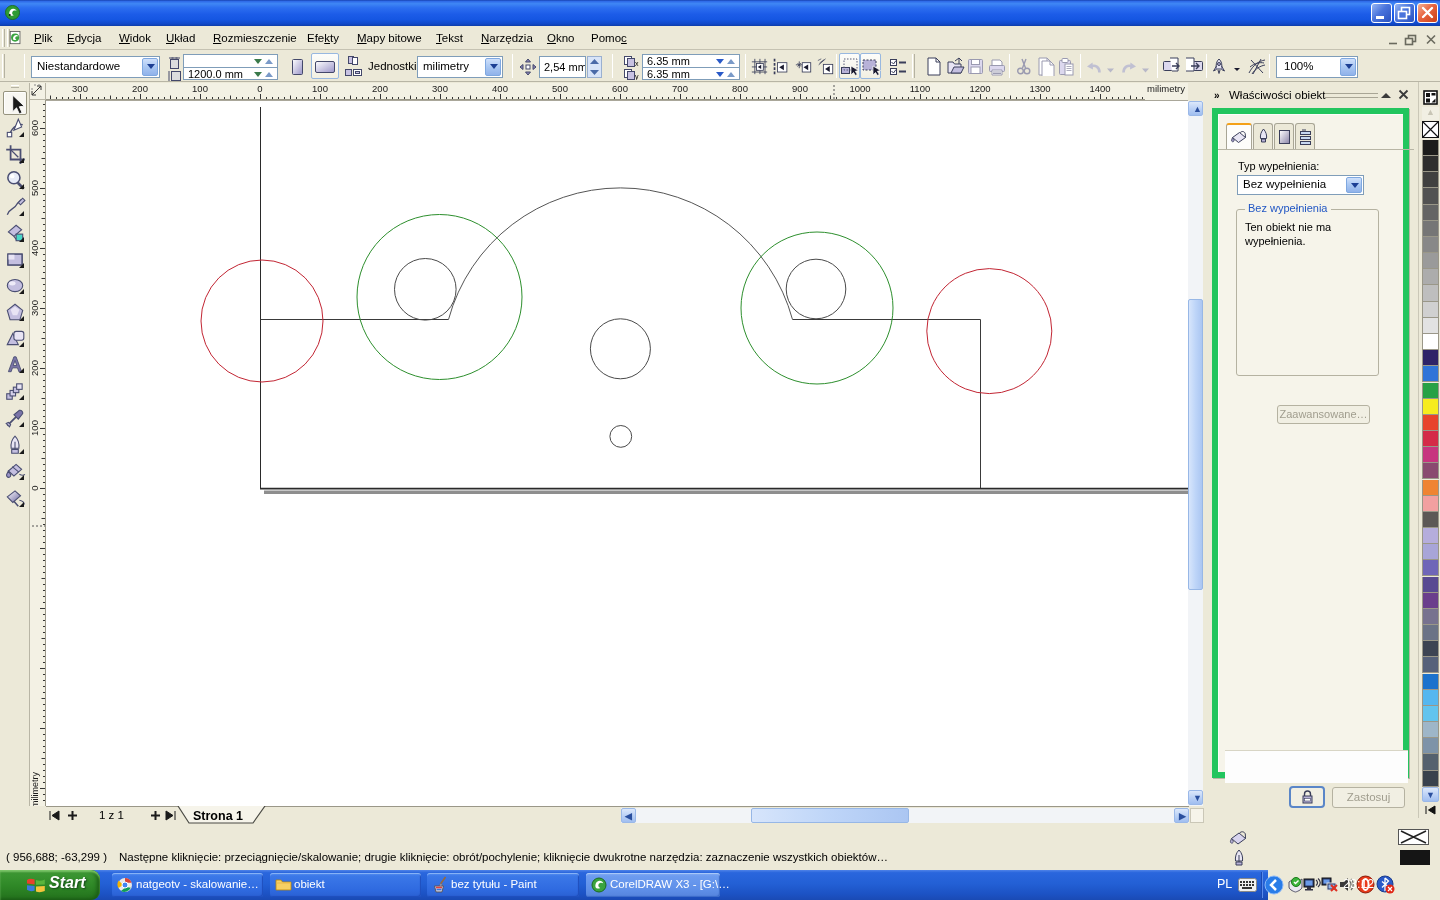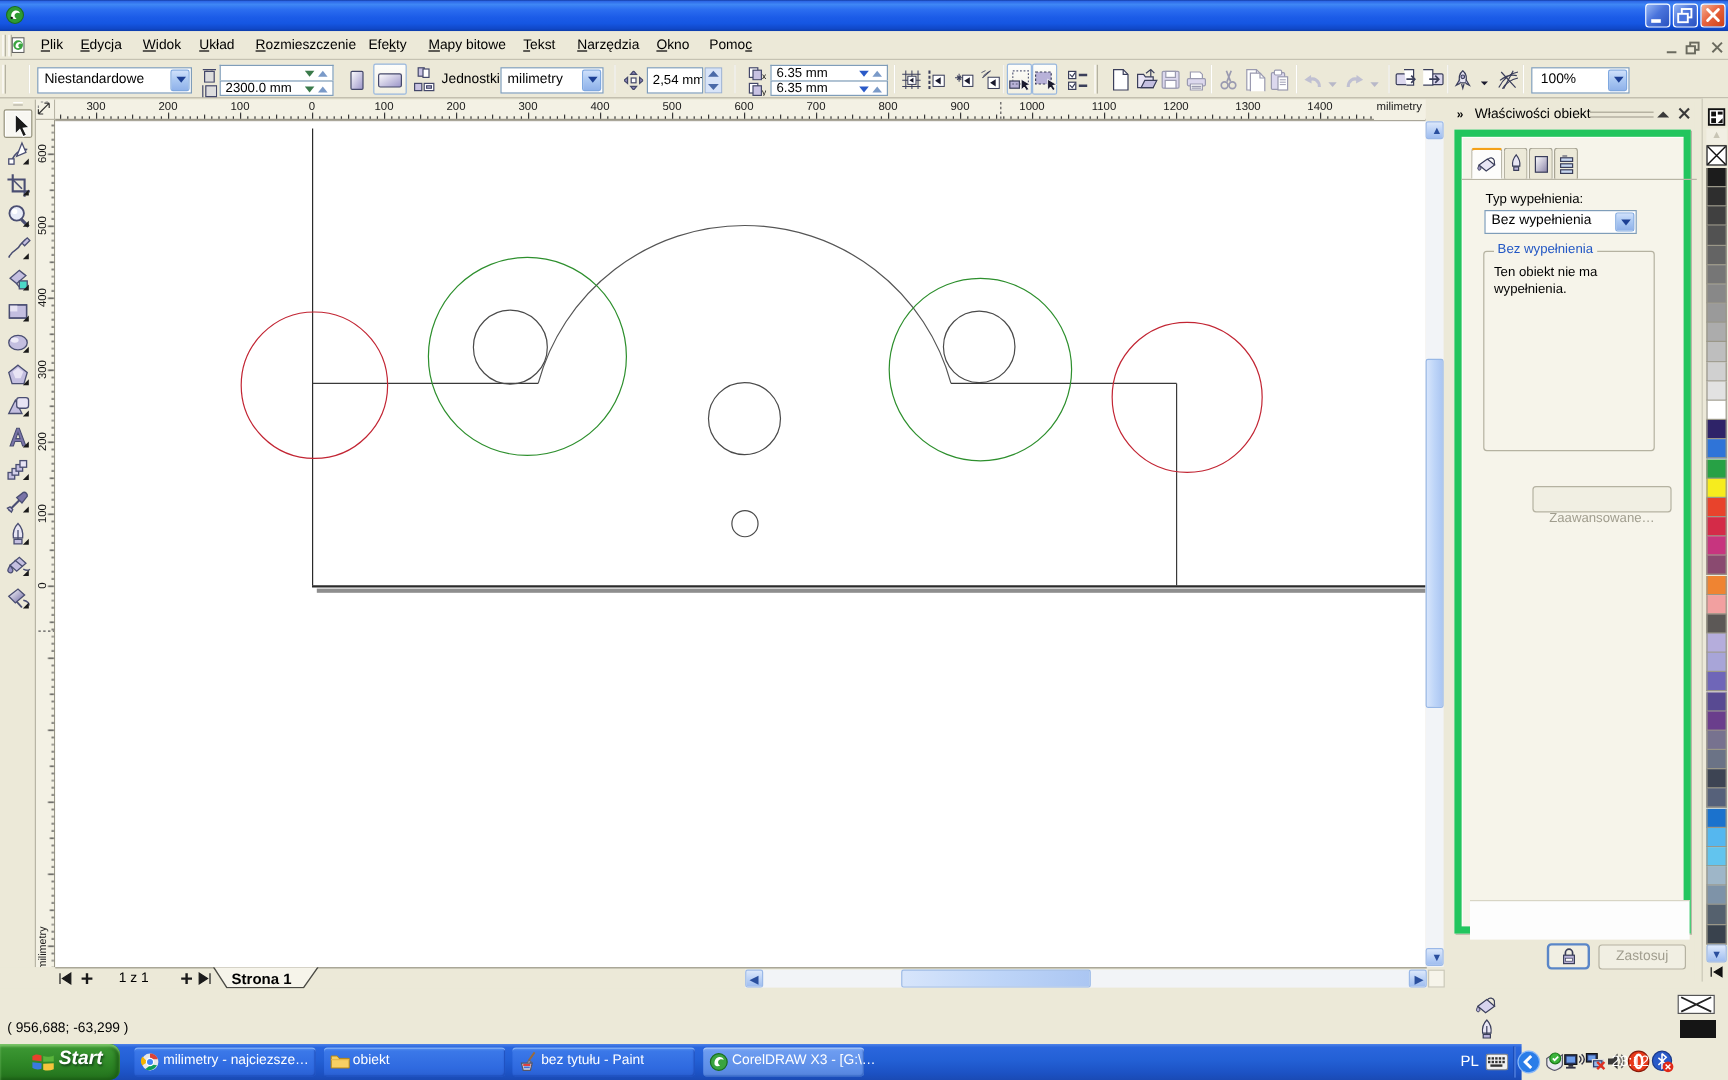--- a/index.html
+++ b/index.html
@@ -140,21 +140,21 @@
       </svg>
 
     <div class="field" style="left:183px;top:4px;width:95px;height:13px;border-bottom:none">
       <span style="position:absolute;left:4px;top:17px;font-size:10px">3000.0 mm</span>
       <svg style="position:absolute;right:2px;top:2px" width="22" height="9">
           <path d="M1 2 l4 5 l4 -5 z" fill="#3a7a4a"></path>
           <path d="M12 7 l4 -5 l4 5 z" fill="#7a9ac8"></path>
         </svg>
     </div>
     <div class="field" style="left:183px;top:17px;width:95px;height:13px">
-      <span style="position:absolute;left:4px;top:0px;font-size:11px">2300.0 mm</span>
+      <span style="position:absolute;left:4px;top:0px;font-size:11px">1200.0 mm</span>
       <svg style="position:absolute;right:2px;top:2px" width="22" height="9">
           <path d="M1 2 l4 5 l4 -5 z" fill="#3a7a4a"></path>
           <path d="M12 7 l4 -5 l4 5 z" fill="#7a9ac8"></path>
         </svg>
     </div>
 
     <svg class="abs" style="left:289px;top:8px" width="17" height="18" viewBox="0 0 17 18">
         <rect x="3.5" y="1.5" width="10" height="15" rx="1" fill="url(#gp1)" stroke="#44486a"></rect>
         <defs>
           <linearGradient id="gp1" x1="0" y1="0" x2="1" y2="1">
@@ -635,20 +635,21 @@
   <div class="sbtn abs" style="left:621px;top:808px">
       <span class="arrowglyph" style="left:3px;top:2px">◀</span>
     </div>
   <div class="sbtn abs" style="left:1174px;top:808px">
       <span class="arrowglyph" style="left:4px;top:2px">▶</span>
     </div>
   <div class="sthumb abs" style="left:751px;top:808px;width:158px;height:15px"></div>
   <div class="abs" style="left:1190px;top:808px;width:14px;height:15px;background:#f6f4ea;border:1px solid #cac7b7"></div>
   <div id="statusbar" class="abs">
     <span class="abs" style="left:6px;top:27px">( 956,688; -63,299 )</span>
+    <span class="abs" style="left:119px;top:27px">Następne kliknięcie: przeciągnięcie/skalowanie; drugie kliknięcie: obrót/pochylenie; kliknięcie dwukrotne narzędzia: zaznaczenie wszystkich obiektów…</span>
     <svg class="abs" style="left:1228px;top:4px" width="22" height="20" viewBox="0 0 22 20">
         <path d="M3.5 10.5 L11 5 L17.5 10.5 L10 16 Z" fill="#d8d4ee" stroke="#3a3e5a"></path>
         <path d="M11.5 5.2 C13 3 16.5 3.4 17.3 6 L17.5 10.5" fill="none" stroke="#3a3e5a"></path>
         <path d="M3.5 10.5 l-1 2.5 c-0.4 1.1 0.3 2.2 1.3 2.2 c1 0 1.7 -1.1 1.4 -2.2 z" fill="#b8b2d8" stroke="#3a3e5a" stroke-width="0.8"></path>
       </svg>
     <svg class="abs" style="left:1230px;top:25px" width="18" height="20" viewBox="0 0 18 20">
         <path d="M9 1 C12 4 13 8 12.5 12 L5.5 12 C5 8 6 4 9 1 Z" fill="#e8e6f4" stroke="#3a3e5a"></path>
         <path d="M9 6 v8" stroke="#3a3e5a"></path>
         <path d="M6 13 h6 v3 h-6 z" fill="#b8b2d8" stroke="#3a3e5a"></path>
       </svg>
@@ -702,21 +703,21 @@
         </svg>
       <div class="abs" style="left:0px;top:35px;width:196px;height:1px;background:#b8b5a5"></div>
       <span class="abs" style="left:20px;top:46px">Typ wypełnienia:</span>
       <div class="field" style="left:19px;top:61px;width:127px;height:20px">
         <span style="position:absolute;left:5px;top:2px">Bez wypełnienia</span>
         <div class="combo-arrow"></div>
       </div>
       <div class="abs" style="left:18px;top:95px;width:143px;height:167px;border:1px solid #b5b2a1;border-radius:3px"></div>
       <span class="abs" style="left:27px;top:88px;background:#f6f4ea;padding:0 3px;color:#2257c4">Bez wypełnienia</span>
       <span class="abs" style="left:27px;top:106px;width:120px;line-height:14px">Ten obiekt nie ma wypełnienia.</span>
-      <div class="abs" style="left:59px;top:291px;width:116px;height:19px;background:#f1efe3;border:1px solid #b5b2a1;border-radius:3px;color:#a09d8e;text-align:center;padding-top:20px">Zaawansowane…</div>
+      <div class="abs" style="left:59px;top:291px;width:93px;height:19px;background:#f1efe3;border:1px solid #b5b2a1;border-radius:3px;color:#a09d8e;text-align:center;padding-top:2px">Zaawansowane…</div>
       <div class="abs" style="left:7px;top:636px;width:183px;height:33px;background:#fdfdfd;border-top:1px solid #d8d5c5"></div>
     </div>
     <div class="abs" style="left:79px;top:701px;width:36px;height:22px;border:2px solid #5a86c8;border-radius:4px;background:#f1efe3">
       <svg style="position:absolute;left:10px;top:2px" width="13" height="15" viewBox="0 0 13 15">
           <path d="M3.5 6 V4 a3 3 0 0 1 6 0 V6" fill="none" stroke="#3a3e5a" stroke-width="1.4"></path>
           <rect x="2" y="6" width="9" height="7" fill="#b8b2d8" stroke="#3a3e5a"></rect>
           <rect x="3.5" y="8.5" width="6" height="2.5" fill="#fff" stroke="#3a3e5a" stroke-width="0.6"></rect>
         </svg>
     </div>
     <div class="abs" style="left:122px;top:702px;width:73px;height:21px;background:#f1efe3;border:1px solid #b5b2a1;border-radius:3px;color:#a09d8e;text-align:center;padding-top:3px;font-size:11.5px">Zastosuj</div>
@@ -793,21 +794,21 @@
     </svg>
     <span class="abs" style="left:49px;top:4px;color:#fff;font-size:16px;font-weight:bold;font-style:italic;text-shadow:1px 1px 2px #14421a">Start</span>
     <div class="task" style="left:112px;width:151px">
       <svg style="position:absolute;left:5px;top:4px" width="16" height="16" viewBox="0 0 16 16">
           <circle cx="8" cy="8" r="7" fill="#e8e8e8"></circle>
           <path d="M8 1 a7 7 0 0 1 6.6 4.7 L8 5.7 Z" fill="#db4437"></path>
           <path d="M1.5 11 a7 7 0 0 1 0.2 -7.5 L6 8 Z" fill="#f4b400"></path>
           <path d="M4 14 a7 7 0 0 0 9.8 -3.2 L9 10 Z" fill="#0f9d58"></path>
           <circle cx="8" cy="8" r="3" fill="#4285f4" stroke="#fff"></circle>
         </svg>
-      <span class="ttxt">milimetry - najciezsze…</span>
+      <span class="ttxt">natgeotv - skalowanie…</span>
     </div>
     <div class="task" style="left:270px;width:151px">
       <svg style="position:absolute;left:5px;top:4px" width="17" height="15" viewBox="0 0 17 15">
           <path d="M1 3 h5 l1.5 2 H16 V13 H1 Z" fill="#f7d064" stroke="#b8860b" stroke-width="0.8"></path>
           <path d="M1 6 H16" stroke="#e8b84a"></path>
         </svg>
       <span class="ttxt">obiekt</span>
     </div>
     <div class="task" style="left:427px;width:152px">
       <svg style="position:absolute;left:5px;top:3px" width="16" height="18" viewBox="0 0 16 18">

